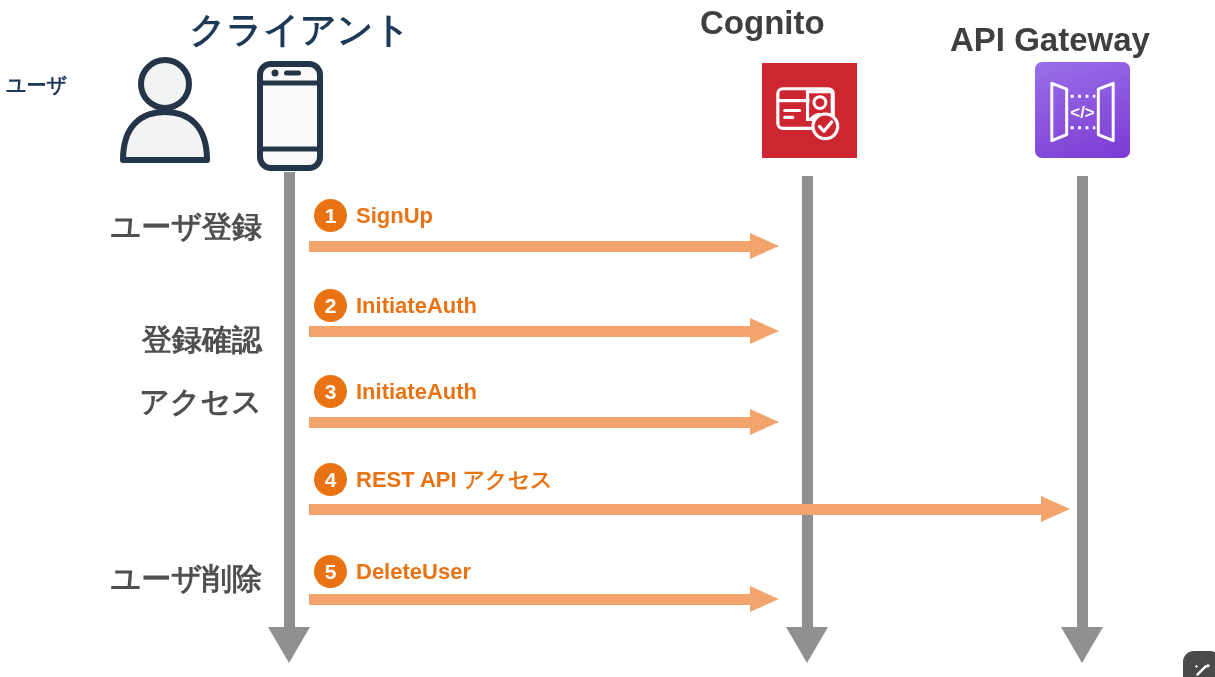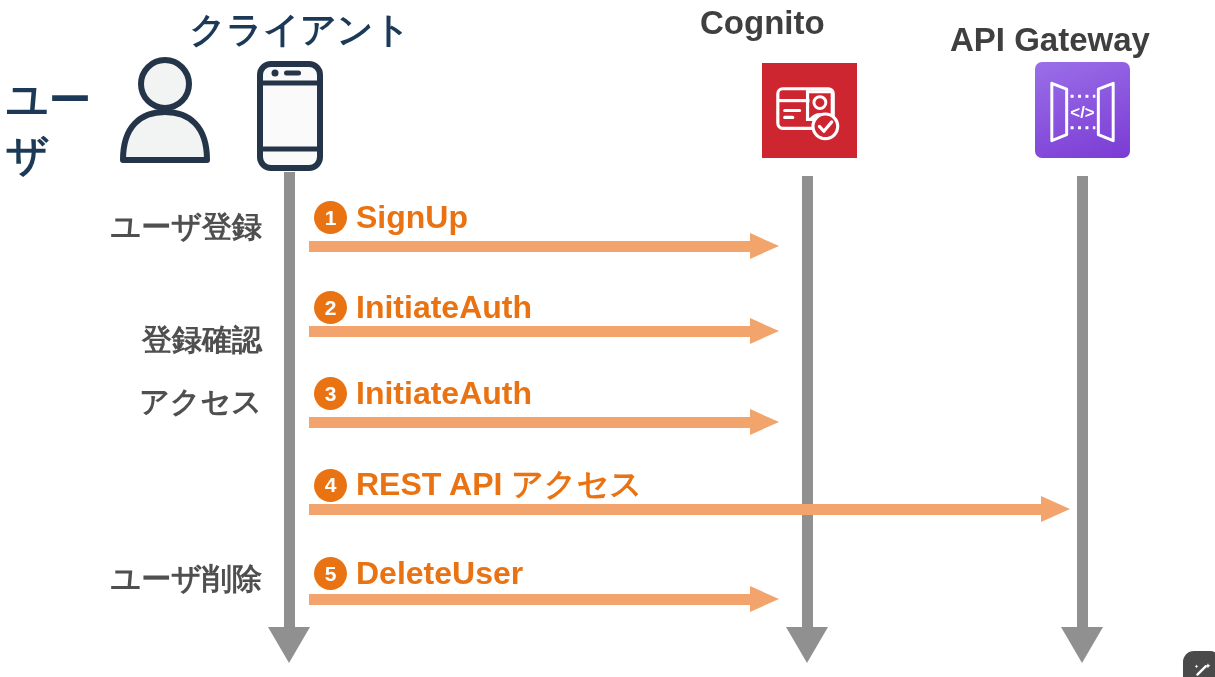--- a/index.html
+++ b/index.html
@@ -3,21 +3,21 @@
 <meta charset="utf-8">
 <style>
   html,body{margin:0;padding:0;background:#ffffff;}
   #stage{
     position:relative;width:1215px;height:677px;background:#ffffff;
     overflow:hidden;font-family:"Liberation Sans",sans-serif;font-weight:bold;
   }
   
   .navy-title{position:absolute;color:#1C3A57;text-align:center;}
   #client-title{left:180px;top:6px;width:240px;font-size:36px;}
-  #user-label{left:6px;top:72px;width:100px;font-size:42px;text-align:left;}
+  #user-label{left:6px;top:72px;width:100px;font-size:20px;text-align:left;}
   .gray-title{position:absolute;color:#3F3F3F;text-align:left;font-size:33px;}
   #cognito-title{left:700px;top:4px;width:215px;}
   #apigw-title{left:950px;top:21px;width:265px;}
   
   .actor-icon{position:absolute;}
   #user-icon{left:110px;top:56px;}
   #phone-icon{left:256px;top:60px;}
   #cognito-icon{left:762px;top:63px;width:95px;height:95px;background:#CE2631;}
   #apigw-icon{left:1035px;top:62px;width:95px;height:96px;border-radius:7px;
     background:linear-gradient(160deg,#9A6FE8 0%,#7B3BD4 100%);}
@@ -25,21 +25,21 @@
   .lifeline{position:absolute;width:11px;background:#909090;}
   .lifeline-head{position:absolute;width:0;height:0;
     border-left:21px solid transparent;border-right:21px solid transparent;
     border-top:36px solid #909090;}
   
   .row-label{position:absolute;left:0;width:262px;text-align:right;
     color:#4F4F4F;font-size:30px;}
   .chip{position:absolute;left:314px;display:flex;align-items:center;gap:9px;}
   .chip-num{width:33px;height:33px;border-radius:50%;background:#E97313;
     color:#ffffff;font-size:21px;display:flex;align-items:center;justify-content:center;}
-  .chip-name{color:#E97313;font-size:32px;white-space:nowrap;}
+  .chip-name{color:#E97313;font-size:22px;white-space:nowrap;}
   .bar{position:absolute;left:309px;height:11px;background:#F2A46C;}
   .tri-right{position:absolute;width:0;height:0;
     border-top:13px solid transparent;border-bottom:13px solid transparent;
     border-left:29px solid #F2A46C;}
   
   #fab{position:absolute;left:1183px;top:651px;width:38px;height:38px;
     border-radius:11px;background:#4A4A4A;display:flex;align-items:center;
     justify-content:center;cursor:pointer;}
 </style>
 </head>

